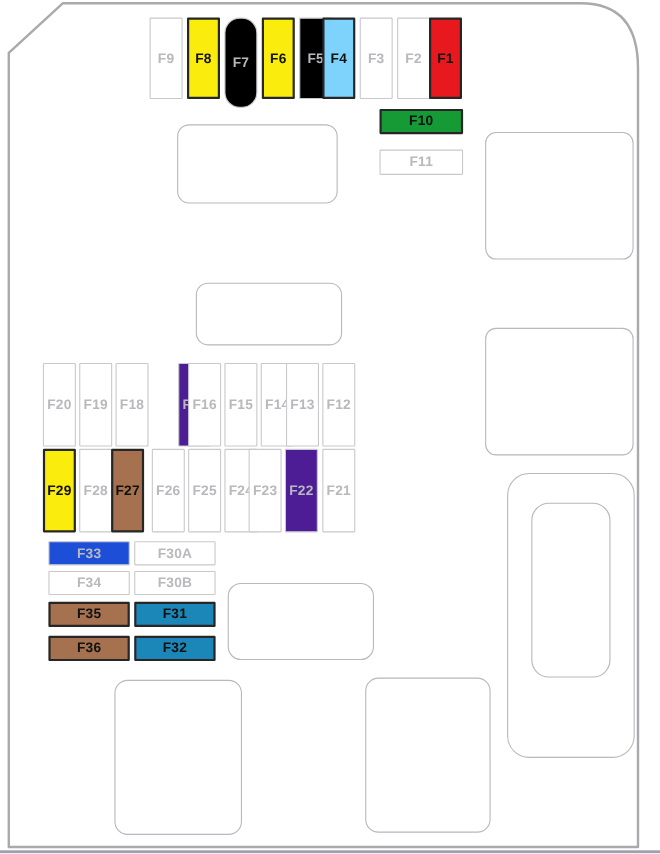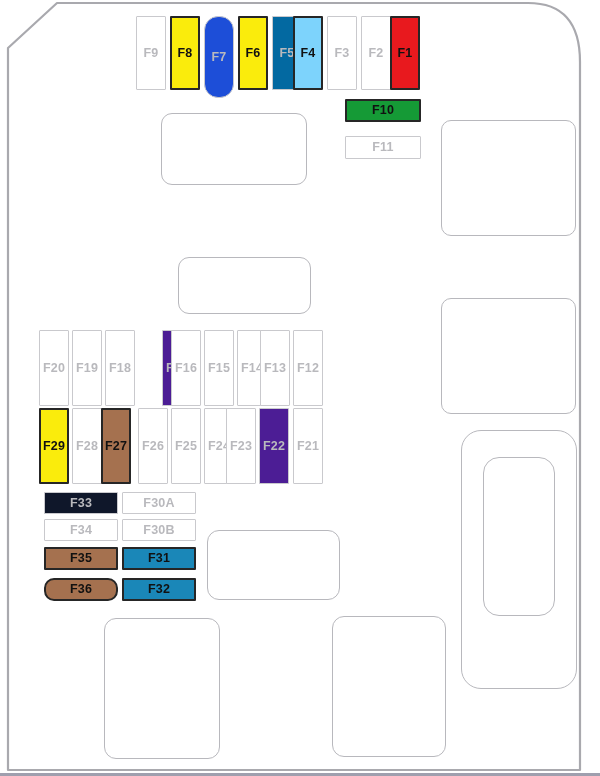--- a/index.html
+++ b/index.html
@@ -87,27 +87,27 @@
       <div class="relay" style="left: 332px; top: 616px; width: 114px; height: 141px; border-radius: 12px;"></div>
     </div>
 
   <div id="fuse-layer">
       <div class="item fuse" style="left: 136px; top: 16px; width: 30px; height: 74px; background: rgb(255, 255, 255); color: rgb(185, 185, 189);">
         <span class="lbl">F9</span>
       </div>
       <div class="item fuse colored" style="left: 170px; top: 16px; width: 30px; height: 74px; background: rgb(250, 236, 12); color: rgb(17, 17, 17);">
         <span class="lbl">F8</span>
       </div>
-      <div class="item fuse" style="left: 204px; top: 16px; width: 30px; height: 82px; background: #1d4ed8; color: rgb(185, 185, 189); border-radius: 14px;">
+      <div class="item fuse" style="left: 204px; top: 16px; width: 30px; height: 82px; background: #000000; color: rgb(185, 185, 189); border-radius: 14px;">
         <span class="lbl">F7</span>
       </div>
       <div class="item fuse colored" style="left: 238px; top: 16px; width: 30px; height: 74px; background: rgb(250, 236, 12); color: rgb(17, 17, 17);">
         <span class="lbl">F6</span>
       </div>
-      <div class="item fuse" style="left: 272px; top: 16px; width: 30px; height: 74px; background: #0369a1; color: rgb(185, 185, 189);">
+      <div class="item fuse" style="left: 272px; top: 16px; width: 30px; height: 74px; background: #000000; color: rgb(185, 185, 189);">
         <span class="lbl">F5</span>
       </div>
       <div class="item fuse colored" style="left: 293px; top: 16px; width: 30px; height: 74px; background: #7dd3fc; color: rgb(17, 17, 17);">
         <span class="lbl">F4</span>
       </div>
       <div class="item fuse" style="left: 327px; top: 16px; width: 30px; height: 74px; background: rgb(255, 255, 255); color: rgb(185, 185, 189);">
         <span class="lbl">F3</span>
       </div>
       <div class="item fuse" style="left: 361px; top: 16px; width: 30px; height: 74px; background: rgb(255, 255, 255); color: rgb(185, 185, 189);">
         <span class="lbl">F2</span>
@@ -168,39 +168,39 @@
       </div>
       <div class="item fuse" style="left: 226px; top: 408px; width: 30px; height: 76px; background: rgb(255, 255, 255); color: rgb(185, 185, 189);">
         <span class="lbl">F23</span>
       </div>
       <div class="item fuse" style="left: 259px; top: 408px; width: 30px; height: 76px; background: #4c1d95; color: rgb(185, 185, 189);">
         <span class="lbl">F22</span>
       </div>
       <div class="item fuse" style="left: 293px; top: 408px; width: 30px; height: 76px; background: rgb(255, 255, 255); color: rgb(185, 185, 189);">
         <span class="lbl">F21</span>
       </div>
-      <div class="item fuse" style="left: 44px; top: 492px; width: 74px; height: 22px; background: #0f172a; color: rgb(185, 185, 189);">
+      <div class="item fuse" style="left: 44px; top: 492px; width: 74px; height: 22px; background: #1d4ed8; color: rgb(185, 185, 189);">
         <span class="lbl">F33</span>
       </div>
       <div class="item fuse" style="left: 122px; top: 492px; width: 74px; height: 22px; background: rgb(255, 255, 255); color: rgb(185, 185, 189);">
         <span class="lbl">F30A</span>
       </div>
       <div class="item fuse" style="left: 44px; top: 519px; width: 74px; height: 22px; background: rgb(255, 255, 255); color: rgb(185, 185, 189);">
         <span class="lbl">F34</span>
       </div>
       <div class="item fuse" style="left: 122px; top: 519px; width: 74px; height: 22px; background: rgb(255, 255, 255); color: rgb(185, 185, 189);">
         <span class="lbl">F30B</span>
       </div>
       <div class="item fuse colored" style="left: 44px; top: 547px; width: 74px; height: 23px; background: rgb(165, 113, 79); color: rgb(17, 17, 17);">
         <span class="lbl">F35</span>
       </div>
       <div class="item fuse colored" style="left: 122px; top: 547px; width: 74px; height: 23px; background: rgb(26, 135, 184); color: rgb(17, 17, 17);">
         <span class="lbl">F31</span>
       </div>
-      <div class="item fuse colored" style="left: 44px; top: 578px; width: 74px; height: 23px; background: rgb(165, 113, 79); color: rgb(17, 17, 17); border-radius: 10px;">
+      <div class="item fuse colored" style="left: 44px; top: 578px; width: 74px; height: 23px; background: rgb(165, 113, 79); color: rgb(17, 17, 17);">
         <span class="lbl">F36</span>
       </div>
       <div class="item fuse colored" style="left: 122px; top: 578px; width: 74px; height: 23px; background: rgb(26, 135, 184); color: rgb(17, 17, 17);">
         <span class="lbl">F32</span>
       </div>
     </div>
 
   <div class="bottom-rule"></div>
 </div>
 

